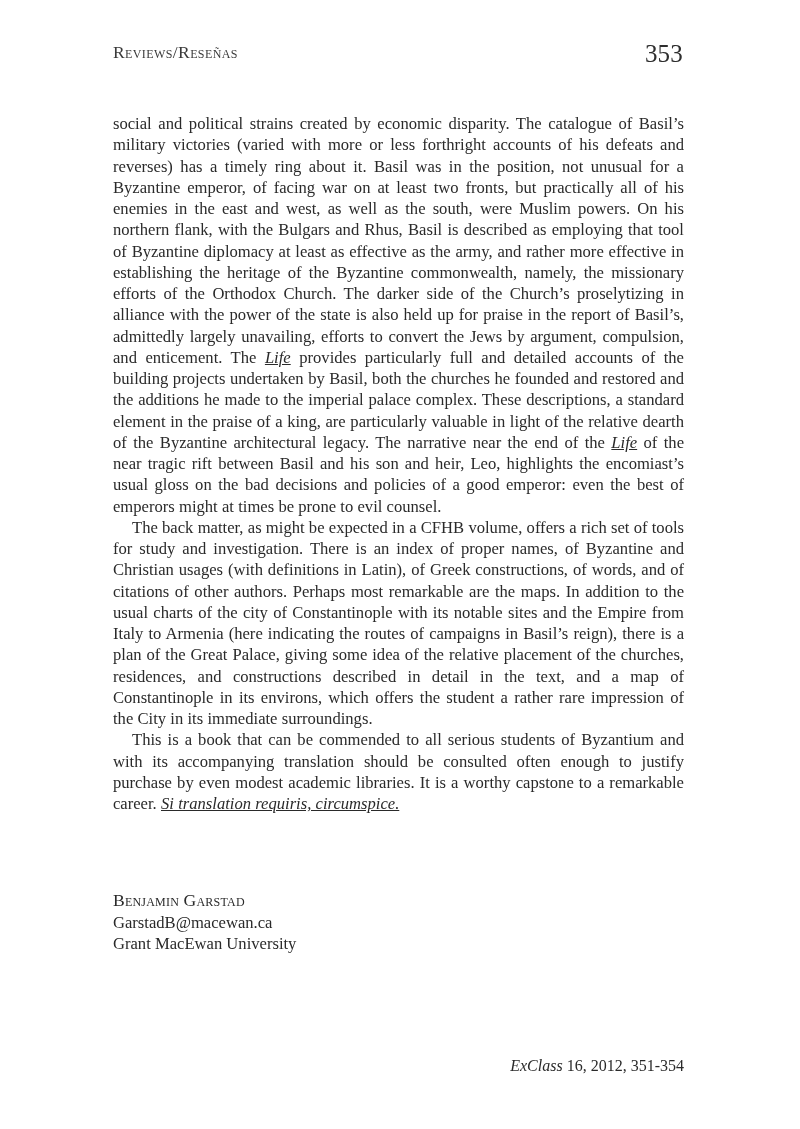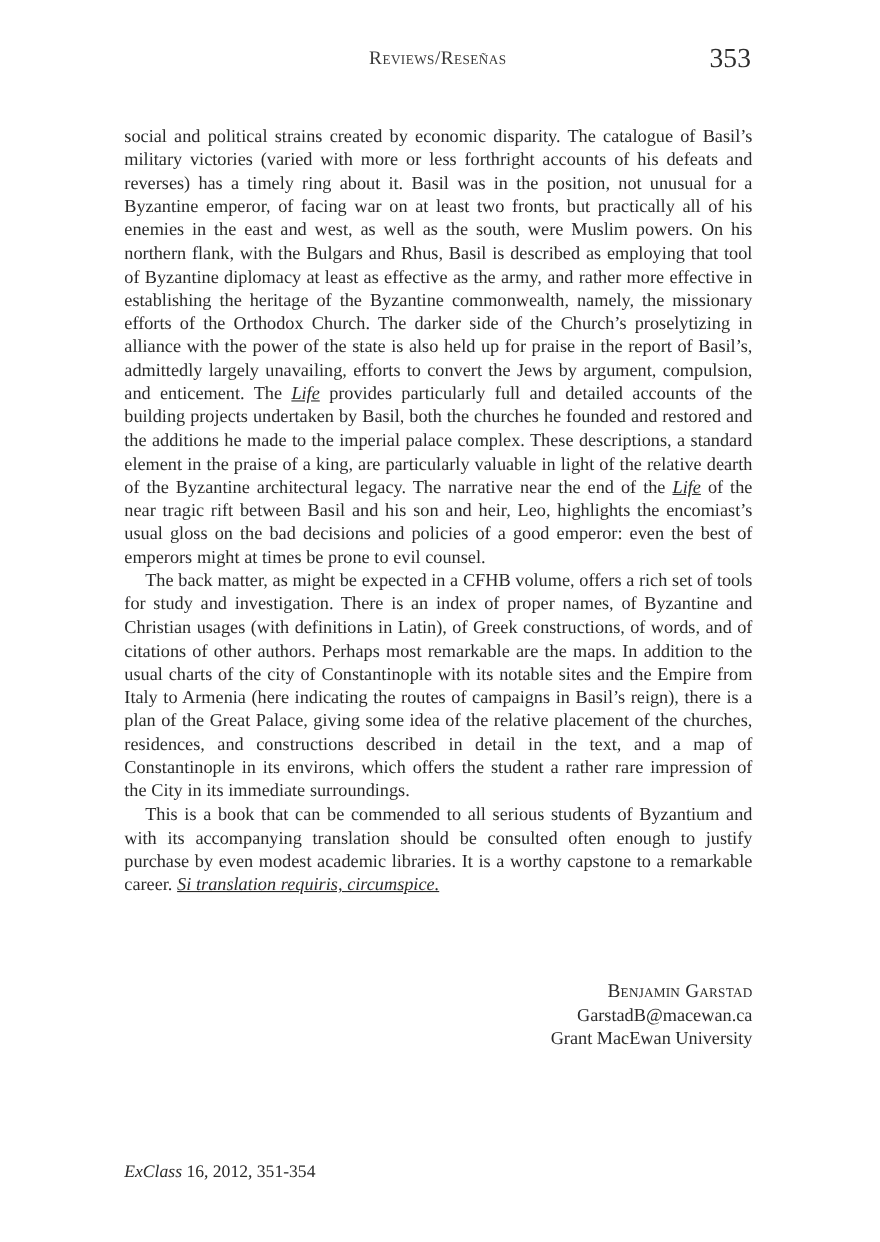--- a/index.html
+++ b/index.html
@@ -25,21 +25,21 @@
     left: 113px;
     top: 42px;
     width: 570px;
     height: 24px;
   }
   .running-head-title {
     position: absolute;
     left: 0;
     top: 0;
     width: 570px;
-    text-align: center;
+    text-align: left;
     font-variant: small-caps;
     font-size: 17.5px;
     letter-spacing: 0.4px;
     color: #3a3a3a;
     white-space: nowrap;
   }
   .running-head-folio {
     position: absolute;
     right: 0;
     top: -2px;
@@ -73,41 +73,41 @@
     font-style: italic;
     text-decoration: underline;
   }
 
   
   .signature {
     position: absolute;
     left: 113px;
     top: 890px;
     width: 571px;
-    text-align: right;
+    text-align: left;
   }
   .sig-line {
     font-size: 16.6px;
     line-height: 21.6px;
     color: #2a2a2a;
     white-space: nowrap;
   }
   .sig-line.smallcaps {
     font-variant: small-caps;
     font-size: 17.6px;
     letter-spacing: 0.2px;
   }
 
   
   .footer {
     position: absolute;
     left: 113px;
     top: 1057px;
     width: 571px;
-    text-align: left;
+    text-align: right;
     font-size: 16px;
     color: #2a2a2a;
     white-space: nowrap;
   }
   .footer i {
     font-style: italic;
   }
 </style>
 </head>
 <body>

